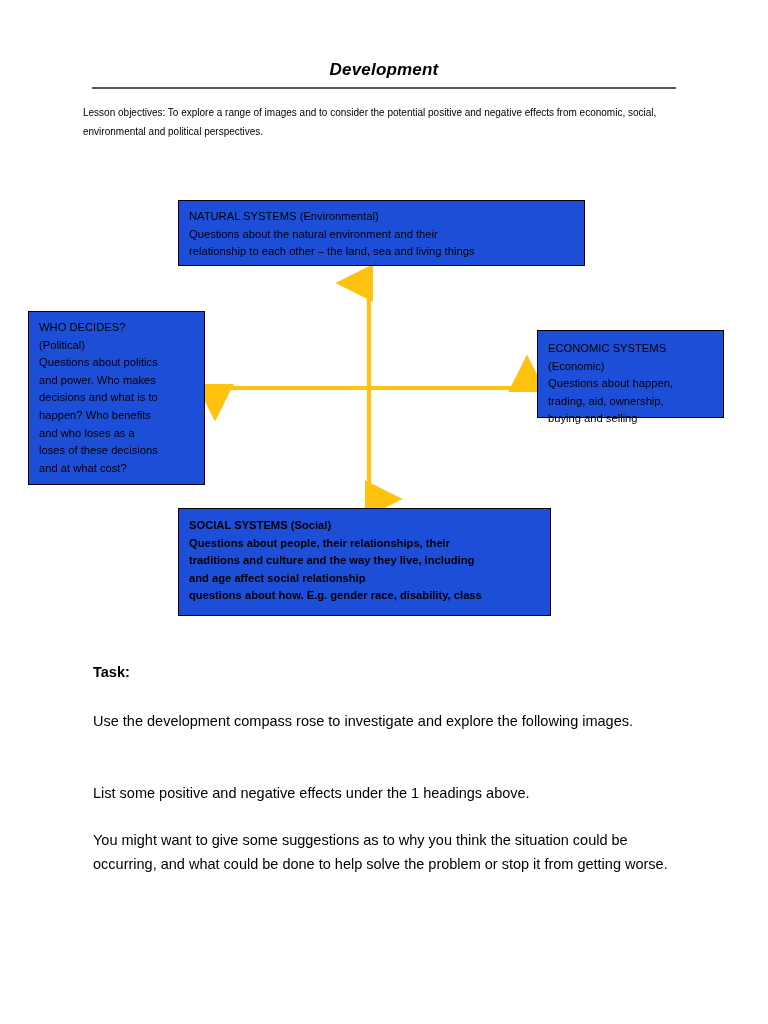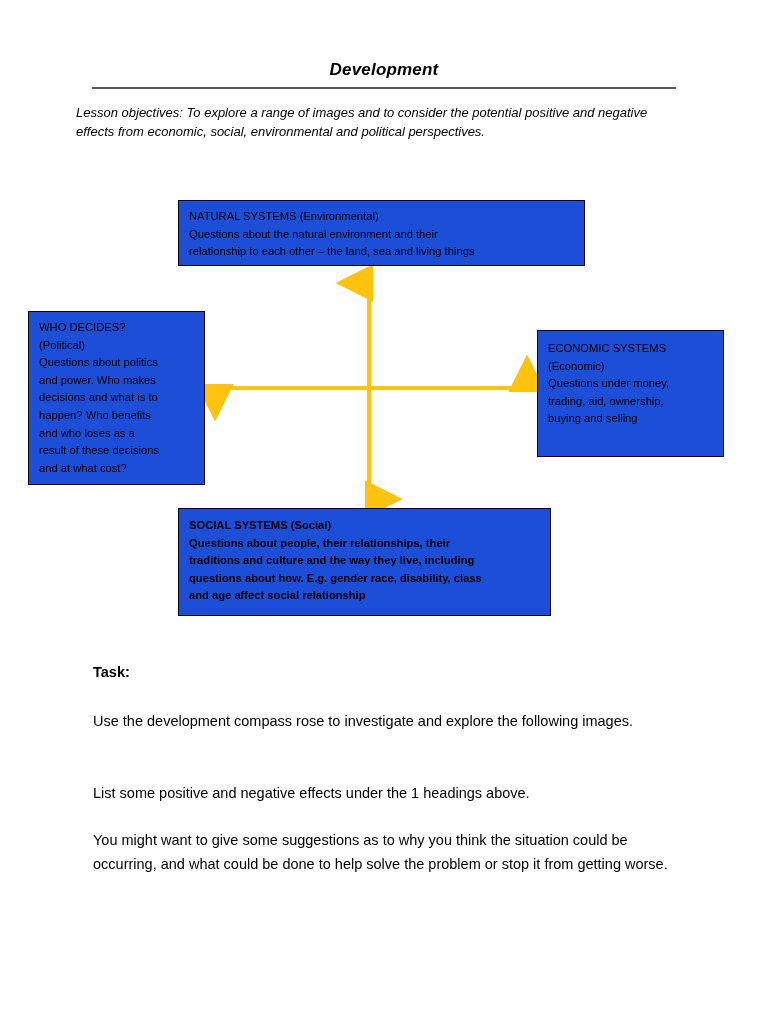--- a/index.html
+++ b/index.html
@@ -37,25 +37,24 @@
   .title-rule {
     position: absolute;
     left: 92px;
     top: 87px;
     width: 584px;
     height: 0;
     border-top: 2px solid #595959;
   }
   .objectives {
     position: absolute;
-    left: 76px;
+    left: 83px;
     top: 103px;
     width: 578px;
-    font-style: italic;
-    font-size: 13px;
+    font-size: 10px;
     line-height: 19px;
   }
 
   
   .diagram {
     position: absolute;
     left: 0;
     top: 0;
     width: 768px;
     height: 1024px;
@@ -74,21 +73,21 @@
     background: #1d4ed8;
     box-sizing: border-box;
     font-size: 11.2px;
     line-height: 17.6px;
     padding: 7px 9px 7px 10px;
   }
   .box .line { display: block; white-space: nowrap; }
 
   #box-natural  { left: 178px; top: 200px; width: 407px; height: 66px; }
   #box-politics { left: 28px;  top: 311px; width: 177px; height: 174px; }
-  #box-economic { left: 537px; top: 330px; width: 187px; height: 127px; }
+  #box-economic { left: 537px; top: 330px; width: 187px; height: 88px; }
   #box-social   { left: 178px; top: 508px; width: 373px; height: 108px; font-weight: bold; }
 
   #box-politics { }
   #box-economic { padding-top: 9px; }
   #box-social   { padding-top: 8px; }
 
   
   .task-heading {
     position: absolute;
     left: 93px;
@@ -152,38 +151,38 @@
     </div>
 
     <div class="box" id="box-politics">
       <span class="line">WHO DECIDES?</span>
       <span class="line">(Political)</span>
       <span class="line">Questions about politics</span>
       <span class="line">and power. Who makes</span>
       <span class="line">decisions and what is to</span>
       <span class="line">happen? Who benefits</span>
       <span class="line">and who loses as a</span>
-      <span class="line">result of these decisions</span>
+      <span class="line">loses of these decisions</span>
       <span class="line">and at what cost?</span>
     </div>
 
     <div class="box" id="box-economic">
       <span class="line">ECONOMIC SYSTEMS</span>
       <span class="line">(Economic)</span>
-      <span class="line">Questions under money,</span>
+      <span class="line">Questions about happen,</span>
       <span class="line">trading, aid, ownership,</span>
       <span class="line">buying and selling</span>
     </div>
 
     <div class="box" id="box-social">
       <span class="line">SOCIAL SYSTEMS (Social)</span>
       <span class="line">Questions about people, their relationships, their</span>
       <span class="line">traditions and culture and the way they live, including</span>
+      <span class="line">and age affect social relationship</span>
       <span class="line">questions about how. E.g. gender race, disability, class</span>
-      <span class="line">and age affect social relationship</span>
     </div>
 
   </div>
 
   <div class="task-heading">Task:</div>
   <div class="task-para" id="task-p1">Use the development compass rose to investigate and explore the following images.</div>
   <div class="task-para" id="task-p2">List some positive and negative effects under the 1 headings above.</div>
   <div class="task-para" id="task-p3">You might want to give some suggestions as to why you think the situation could be occurring, and what could be done to help solve the problem or stop it from getting worse.</div>
 
 </div>

